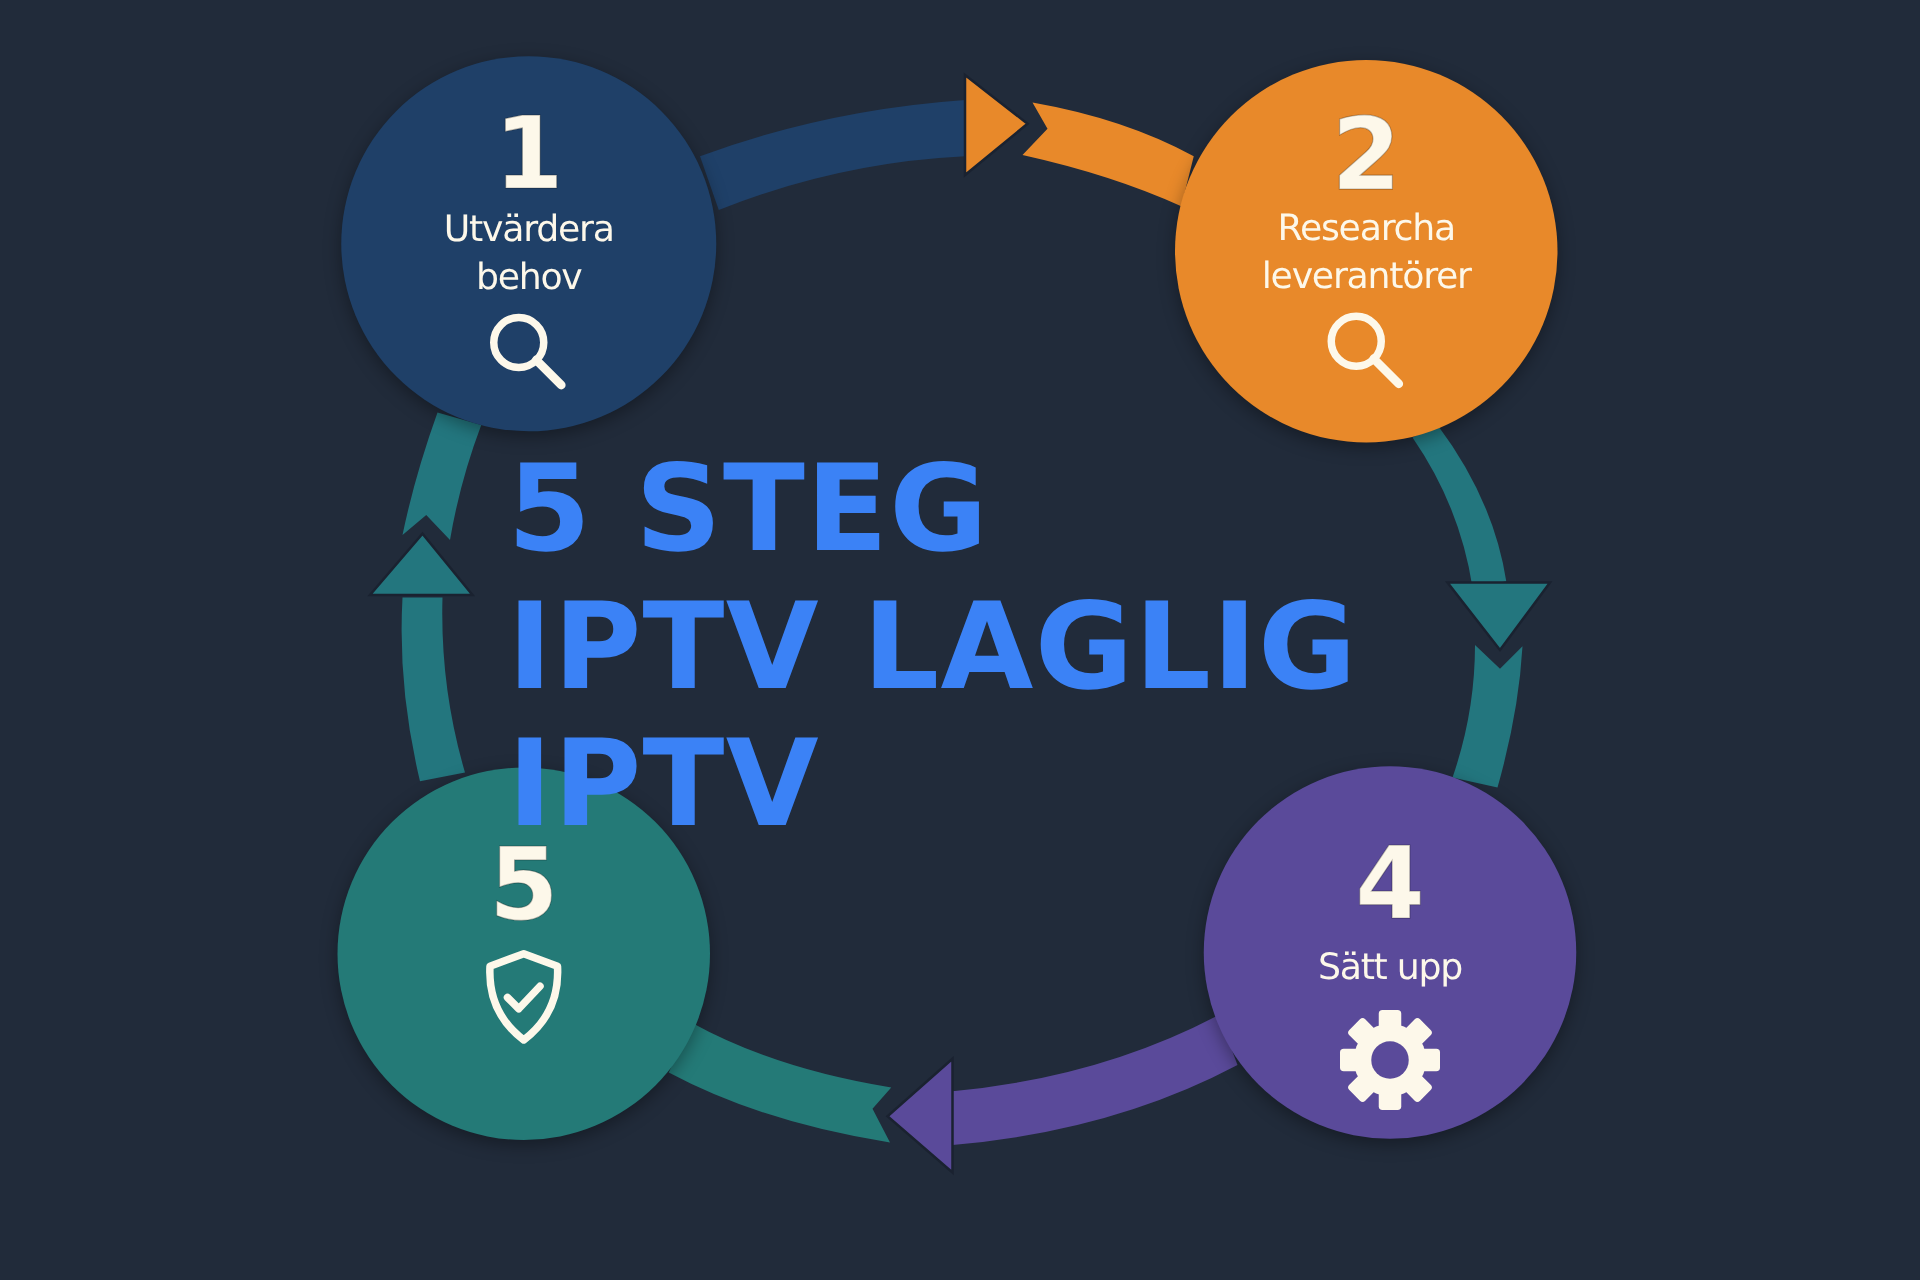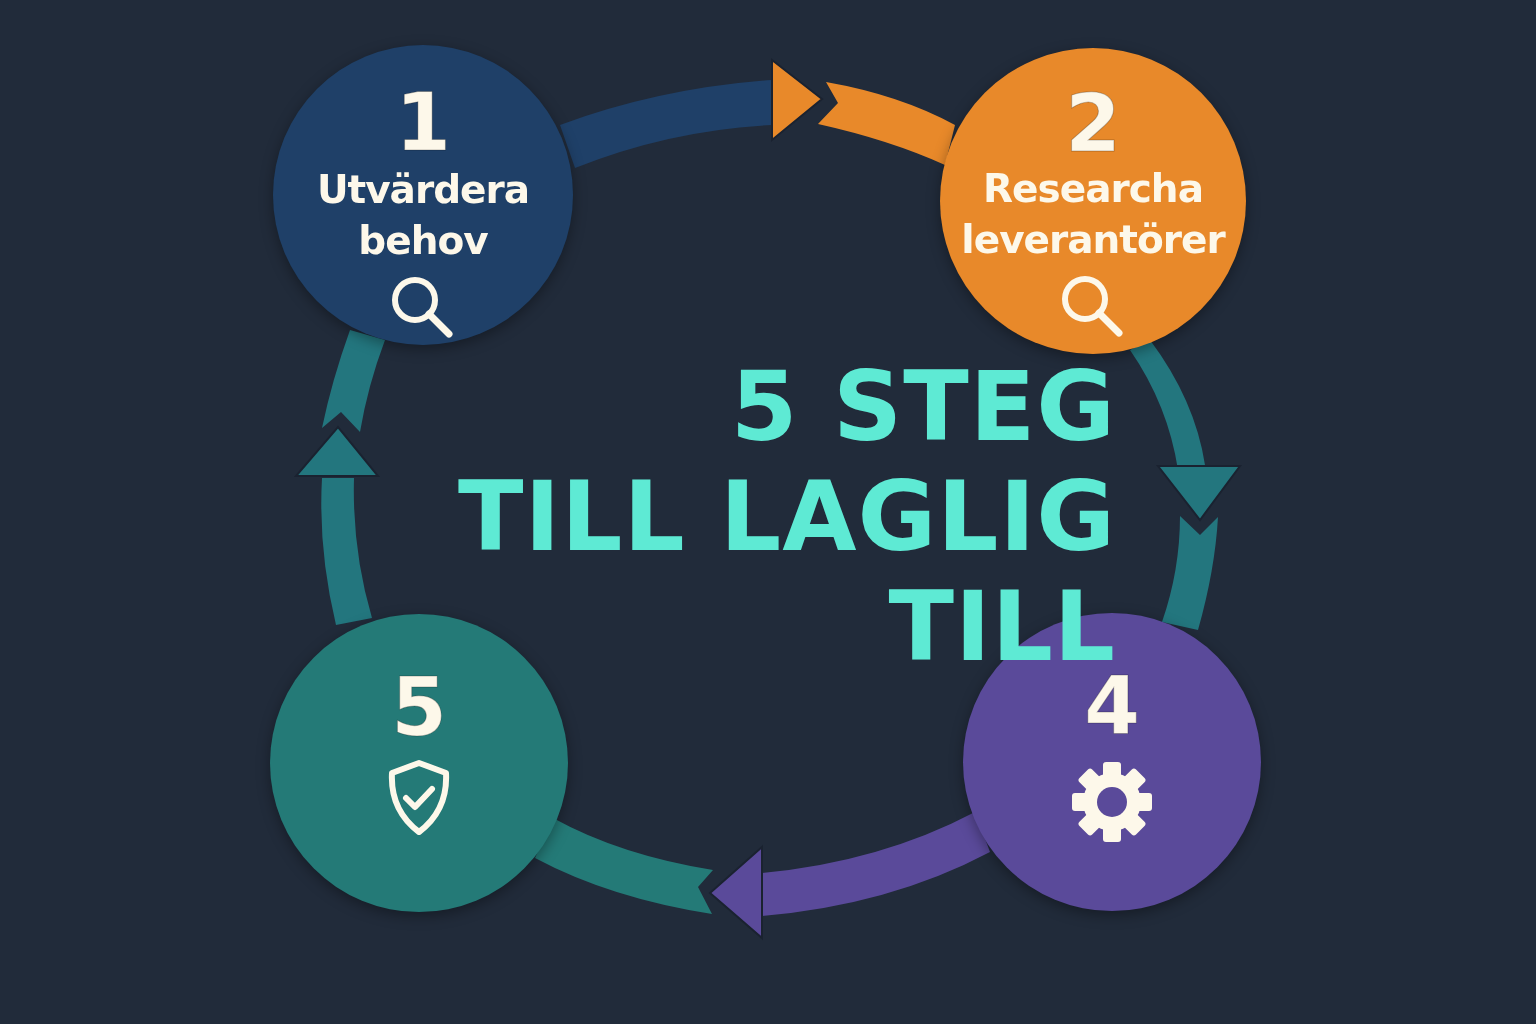--- a/index.html
+++ b/index.html
@@ -14,27 +14,27 @@
       position: absolute; border-radius: 50%;
       display: flex; flex-direction: column; align-items: center;
       color: #fdf8ea; text-align: center;
       box-shadow: 0 4px 14px rgba(0,0,0,0.35);
     }
     .circle .num {
       font-weight: bold; font-size: 80px; line-height: 1;
       -webkit-text-stroke: 1px rgba(0,0,0,0.25);
     }
     .circle .label {
-      font-weight: bold; font-size: 39px; line-height: 1.3;
+      font-weight: normal; font-size: 29px; line-height: 1.3;
       letter-spacing: -1px; white-space: pre-line;
     }
     .circle .icon { margin-top: 6px; }
     .title {
-      position: absolute; left: 416px; top: 352px; width: 700px;
-      text-align: right; color: #5eead4; font-weight: bold;
+      position: absolute; left: 406px; top: 352px; width: 700px;
+      text-align: left; color: #3b82f6; font-weight: bold;
       font-family: "DejaVu Sans", sans-serif;
       font-size: 96px; line-height: 110px; letter-spacing: 1px;
     }
     .title div { white-space: nowrap; }
   </style>
 </head>
 <body>
 
 <div class="stage">
 
@@ -72,20 +72,21 @@
     <div class="label" style="margin-top:0;">Researcha
 leverantörer</div>
     <svg class="icon" width="72" height="68" viewBox="0 0 72 68">
       <circle cx="28" cy="28" r="20" fill="none" stroke="#fdf8ea" stroke-width="6"></circle>
       <line x1="42" y1="42" x2="62" y2="62" stroke="#fdf8ea" stroke-width="7" stroke-linecap="round"></line>
     </svg>
   </div>
 
   <div class="circle" style="left:963px; top:613px; width:298px; height:298px; background:#5a4a9a;">
     <div class="num" style="margin-top:54px;">4</div>
+    <div class="label" style="margin-top:8px;">Sätt upp</div>
     <svg class="icon" width="86" height="86" viewBox="0 0 86 86" style="margin-top:12px;">
       <g fill="#fdf8ea" transform="translate(43 43)">
         <rect x="-9" y="-40" width="18" height="16" rx="3"></rect>
         <rect x="-9" y="-40" width="18" height="16" rx="3" transform="rotate(45)"></rect>
         <rect x="-9" y="-40" width="18" height="16" rx="3" transform="rotate(90)"></rect>
         <rect x="-9" y="-40" width="18" height="16" rx="3" transform="rotate(135)"></rect>
         <rect x="-9" y="-40" width="18" height="16" rx="3" transform="rotate(180)"></rect>
         <rect x="-9" y="-40" width="18" height="16" rx="3" transform="rotate(225)"></rect>
         <rect x="-9" y="-40" width="18" height="16" rx="3" transform="rotate(270)"></rect>
         <rect x="-9" y="-40" width="18" height="16" rx="3" transform="rotate(315)"></rect>
@@ -98,16 +99,16 @@
   <div class="circle" style="left:270px; top:614px; width:298px; height:298px; background:#247a77;">
     <div class="num" style="margin-top:54px;">5</div>
     <svg class="icon" width="70" height="80" viewBox="0 0 70 80" style="margin-top:10px;">
       <path d="M35 5 L62 15 Q64 52 35 74 Q6 52 8 15 Z" fill="none" stroke="#fdf8ea" stroke-width="6" stroke-linejoin="round"></path>
       <path d="M22 40 L31 49 L48 31" fill="none" stroke="#fdf8ea" stroke-width="6" stroke-linecap="round" stroke-linejoin="round"></path>
     </svg>
   </div>
 
   <div class="title">
     <div>5 STEG</div>
-    <div>TILL LAGLIG</div>
-    <div>TILL</div>
+    <div>IPTV LAGLIG</div>
+    <div>IPTV</div>
   </div>
 </div>
 
 </body></html>

